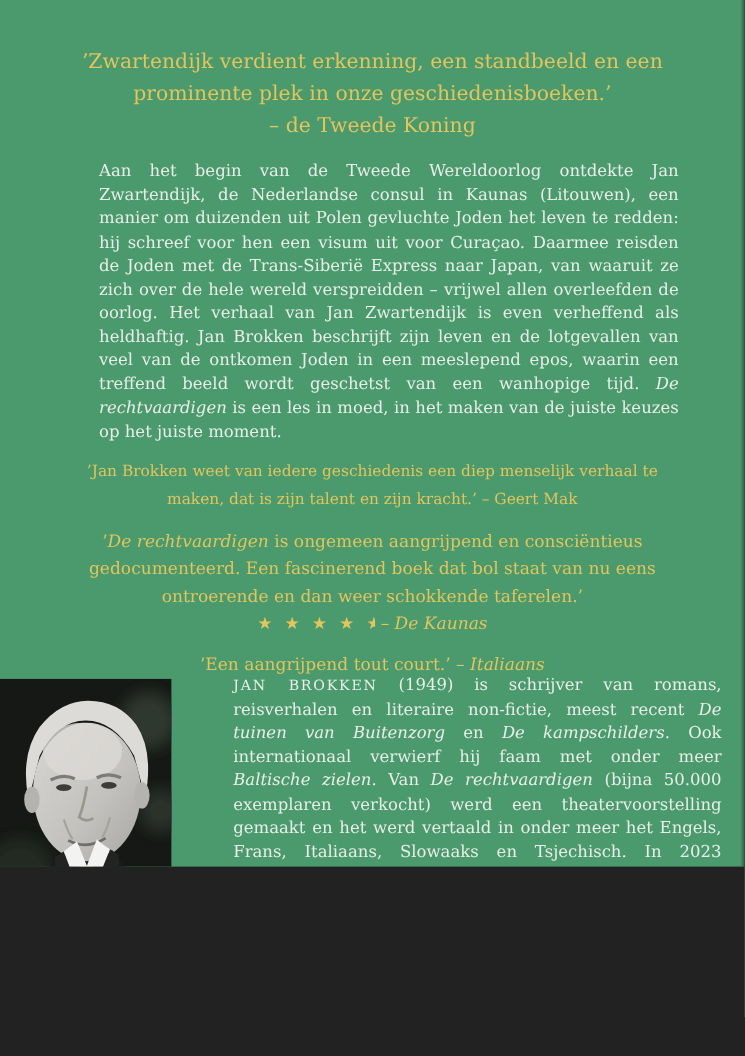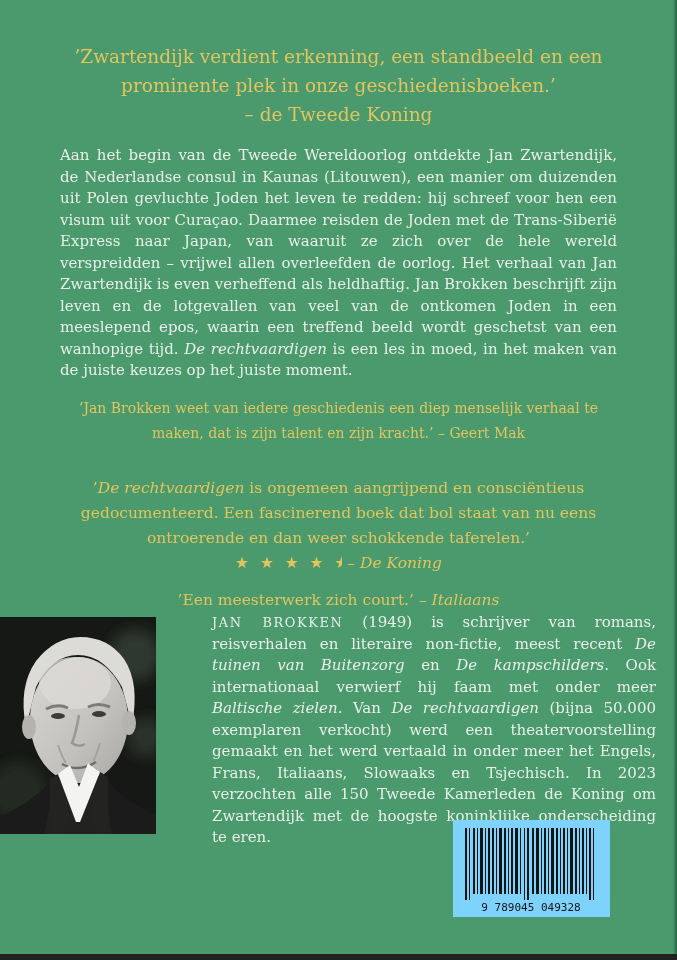--- a/index.html
+++ b/index.html
@@ -1,41 +1,42 @@
 <!DOCTYPE html>
 <html><head>
 <meta charset="utf-8">
 <style>
   html, body { margin: 0; padding: 0; background: #222; }
   .cover {
     position: relative;
-    width: 677px; height: 954px;
+    width: 677px; height: 788px;
     background: #4a9a6e;
     overflow: hidden;
     font-family: "DejaVu Serif", serif;
   }
   .cover::after {
     content: '';
     position: absolute; top: 0; right: 0; bottom: 0; width: 4px;
     background: linear-gradient(to left, rgba(0,0,0,0.38), rgba(0,0,0,0));
     pointer-events: none;
   }
   .top-block {
     position: absolute; left: 60px; top: 0; width: 557px; height: 612px;
   }
   .q-yellow { color: #e2c55e; text-align: center; }
   .quote1 { margin-top: 42px; font-size: 18.5px; line-height: 29px; }
   .quote1-attr { font-size: 18.5px; line-height: 29px; }
   .synopsis {
     margin-top: 16px; color: #e9efe8;
     font-size: 15px; line-height: 21.5px;
     text-align: justify;
+    margin-left: 30px;
   }
   .quote2 { margin-top: 14px; font-size: 14px; line-height: 25px; }
-  .quote3 { margin-top: 30px; font-size: 15.5px; line-height: 25px; }
+  .quote3 { margin-top: 13px; font-size: 15.5px; line-height: 25px; }
   .stars-line { font-size: 15.5px; line-height: 25px; }
   .stars { letter-spacing: 3px; }
   .halfstar {
     display: inline-block; width: 0.52em; overflow: hidden;
     vertical-align: bottom; white-space: nowrap;
   }
   .quote4 { margin-top: 12px; font-size: 15.5px; line-height: 25px; }
   .bio {
     position: absolute; left: 173px; top: 612px; width: 444px;
     color: #e9efe8; font-size: 15px; line-height: 21.5px;
@@ -67,24 +68,24 @@
 
     <div class="q-yellow quote1">’Zwartendijk verdient erkenning, een standbeeld en een prominente plek in onze geschiedenisboeken.’</div>
     <div class="q-yellow quote1-attr">– de Tweede Koning</div>
 
     <div class="synopsis"><span>Aan het begin van de Tweede Wereldoorlog ontdekte Jan Zwartendijk, de Nederlandse consul in Kaunas (Litouwen), een manier om duizenden uit Polen gevluchte Joden het leven te redden: hij schreef voor hen een visum uit voor Curaçao. Daarmee reisden de Joden met de Trans-Siberië Express naar Japan, van waaruit ze zich over de hele wereld verspreidden – vrijwel allen overleefden de oorlog. Het verhaal van Jan Zwartendijk is even verheffend als heldhaftig. Jan Brokken beschrijft zijn leven en de lotgevallen van veel van de ontkomen Joden in een meeslepend epos, waarin een treffend beeld wordt geschetst van een wanhopige tijd. </span><i>De rechtvaardigen</i><span> is een les in moed, in het maken van de juiste keuzes op het juiste moment.</span></div>
 
     <div class="q-yellow quote2">’Jan Brokken weet van iedere geschiedenis een diep menselijk verhaal te maken, dat is zijn talent en zijn kracht.’ – Geert Mak</div>
 
     <div class="q-yellow quote3">
       <div><span>’</span><i>De rechtvaardigen</i><span> is ongemeen aangrijpend en consciëntieus gedocumenteerd. Een fascinerend boek dat bol staat van nu eens ontroerende en dan weer schokkende taferelen.’</span></div>
-      <div class="stars-line"><span class="stars">★ ★ ★ ★ </span><span class="halfstar">★</span><span> – </span><i>De Koning</i></div>
+      <div class="stars-line"><span class="stars">★ ★ ★ ★ </span><span class="halfstar">★</span><span> – </span><i>De Kaunas</i></div>
     </div>
 
-    <div class="q-yellow quote4"><span>’Een meesterwerk zich court.’ – </span><i>Italiaans</i></div>
+    <div class="q-yellow quote4"><span>’Een aangrijpend tout court.’ – </span><i>Italiaans</i></div>
 
   </div>
 
   <svg class="author-photo" viewBox="0 0 156 217" xmlns="http://www.w3.org/2000/svg" aria-hidden="true">
     <defs>
       <filter id="soft" x="-40%" y="-40%" width="180%" height="180%">
         <feGaussianBlur stdDeviation="7"></feGaussianBlur>
       </filter>
       <linearGradient id="faceShade" x1="0" y1="0" x2="1" y2="1">
         <stop offset="0" stop-color="#d9d7d3"></stop>

